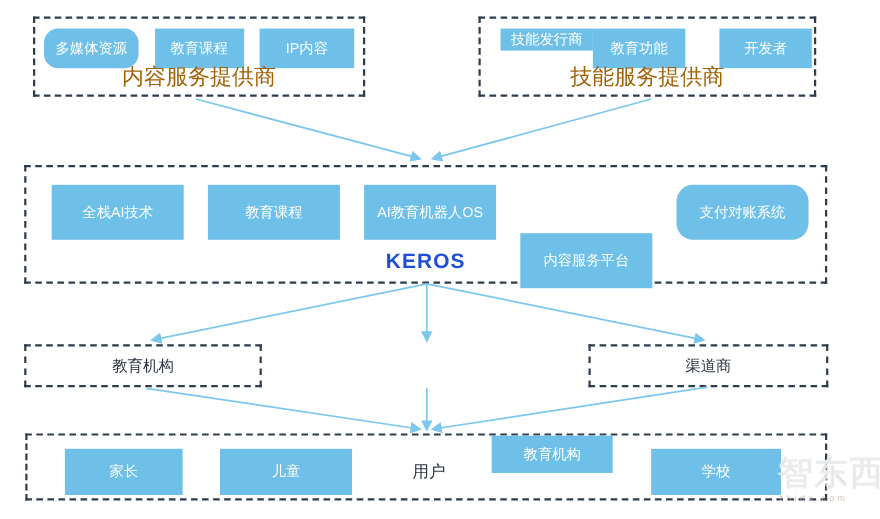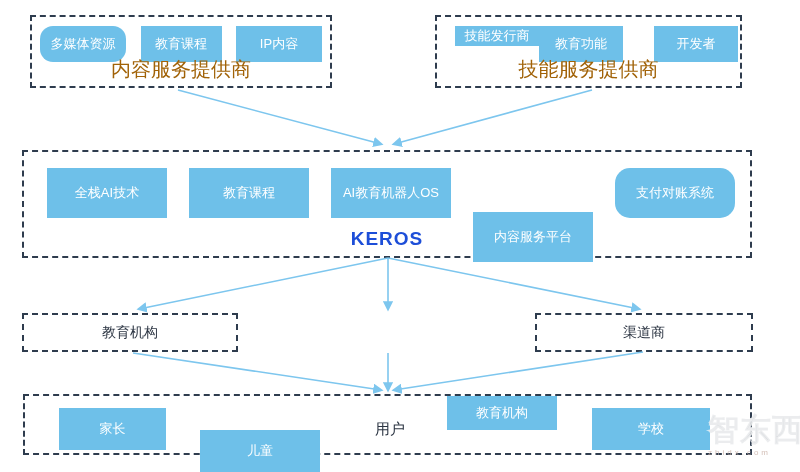--- a/index.html
+++ b/index.html
@@ -134,21 +134,21 @@
       <div class="node" style="width:120px;height:50px;border-radius:15px;">支付对账系统</div>
     </div>
     <div class="group-label keros-label" style="bottom:6px;">KEROS</div>
   </div>
 
   <div class="partner-box" style="left:22px;top:313px;width:216px;height:39px;">教育机构</div>
   <div class="partner-box" style="left:535px;top:313px;width:218px;height:39px;">渠道商</div>
 
   <div class="dashed-group" style="left:23px;top:394px;width:729px;height:61px;">
     <div class="node" style="left:34px;top:12px;width:107px;height:42px;">家长</div>
-    <div class="node" style="left:175px;top:12px;width:120px;height:42px;margin-top:22px;">儿童</div>
+    <div class="node" style="left:175px;top:12px;width:120px;height:42px;">儿童</div>
     <div class="users-label" style="left:325px;top:12px;width:80px;height:42px;">用户</div>
     <div class="node" style="left:422px;top:0;width:110px;height:34px;">教育机构</div>
     <div class="node" style="left:567px;top:12px;width:118px;height:42px;">学校</div>
   </div>
 
   <div id="watermark">
     <div class="wm-logo">智东西</div>
     <div class="wm-site">zhidx.com</div>
   </div>
 

